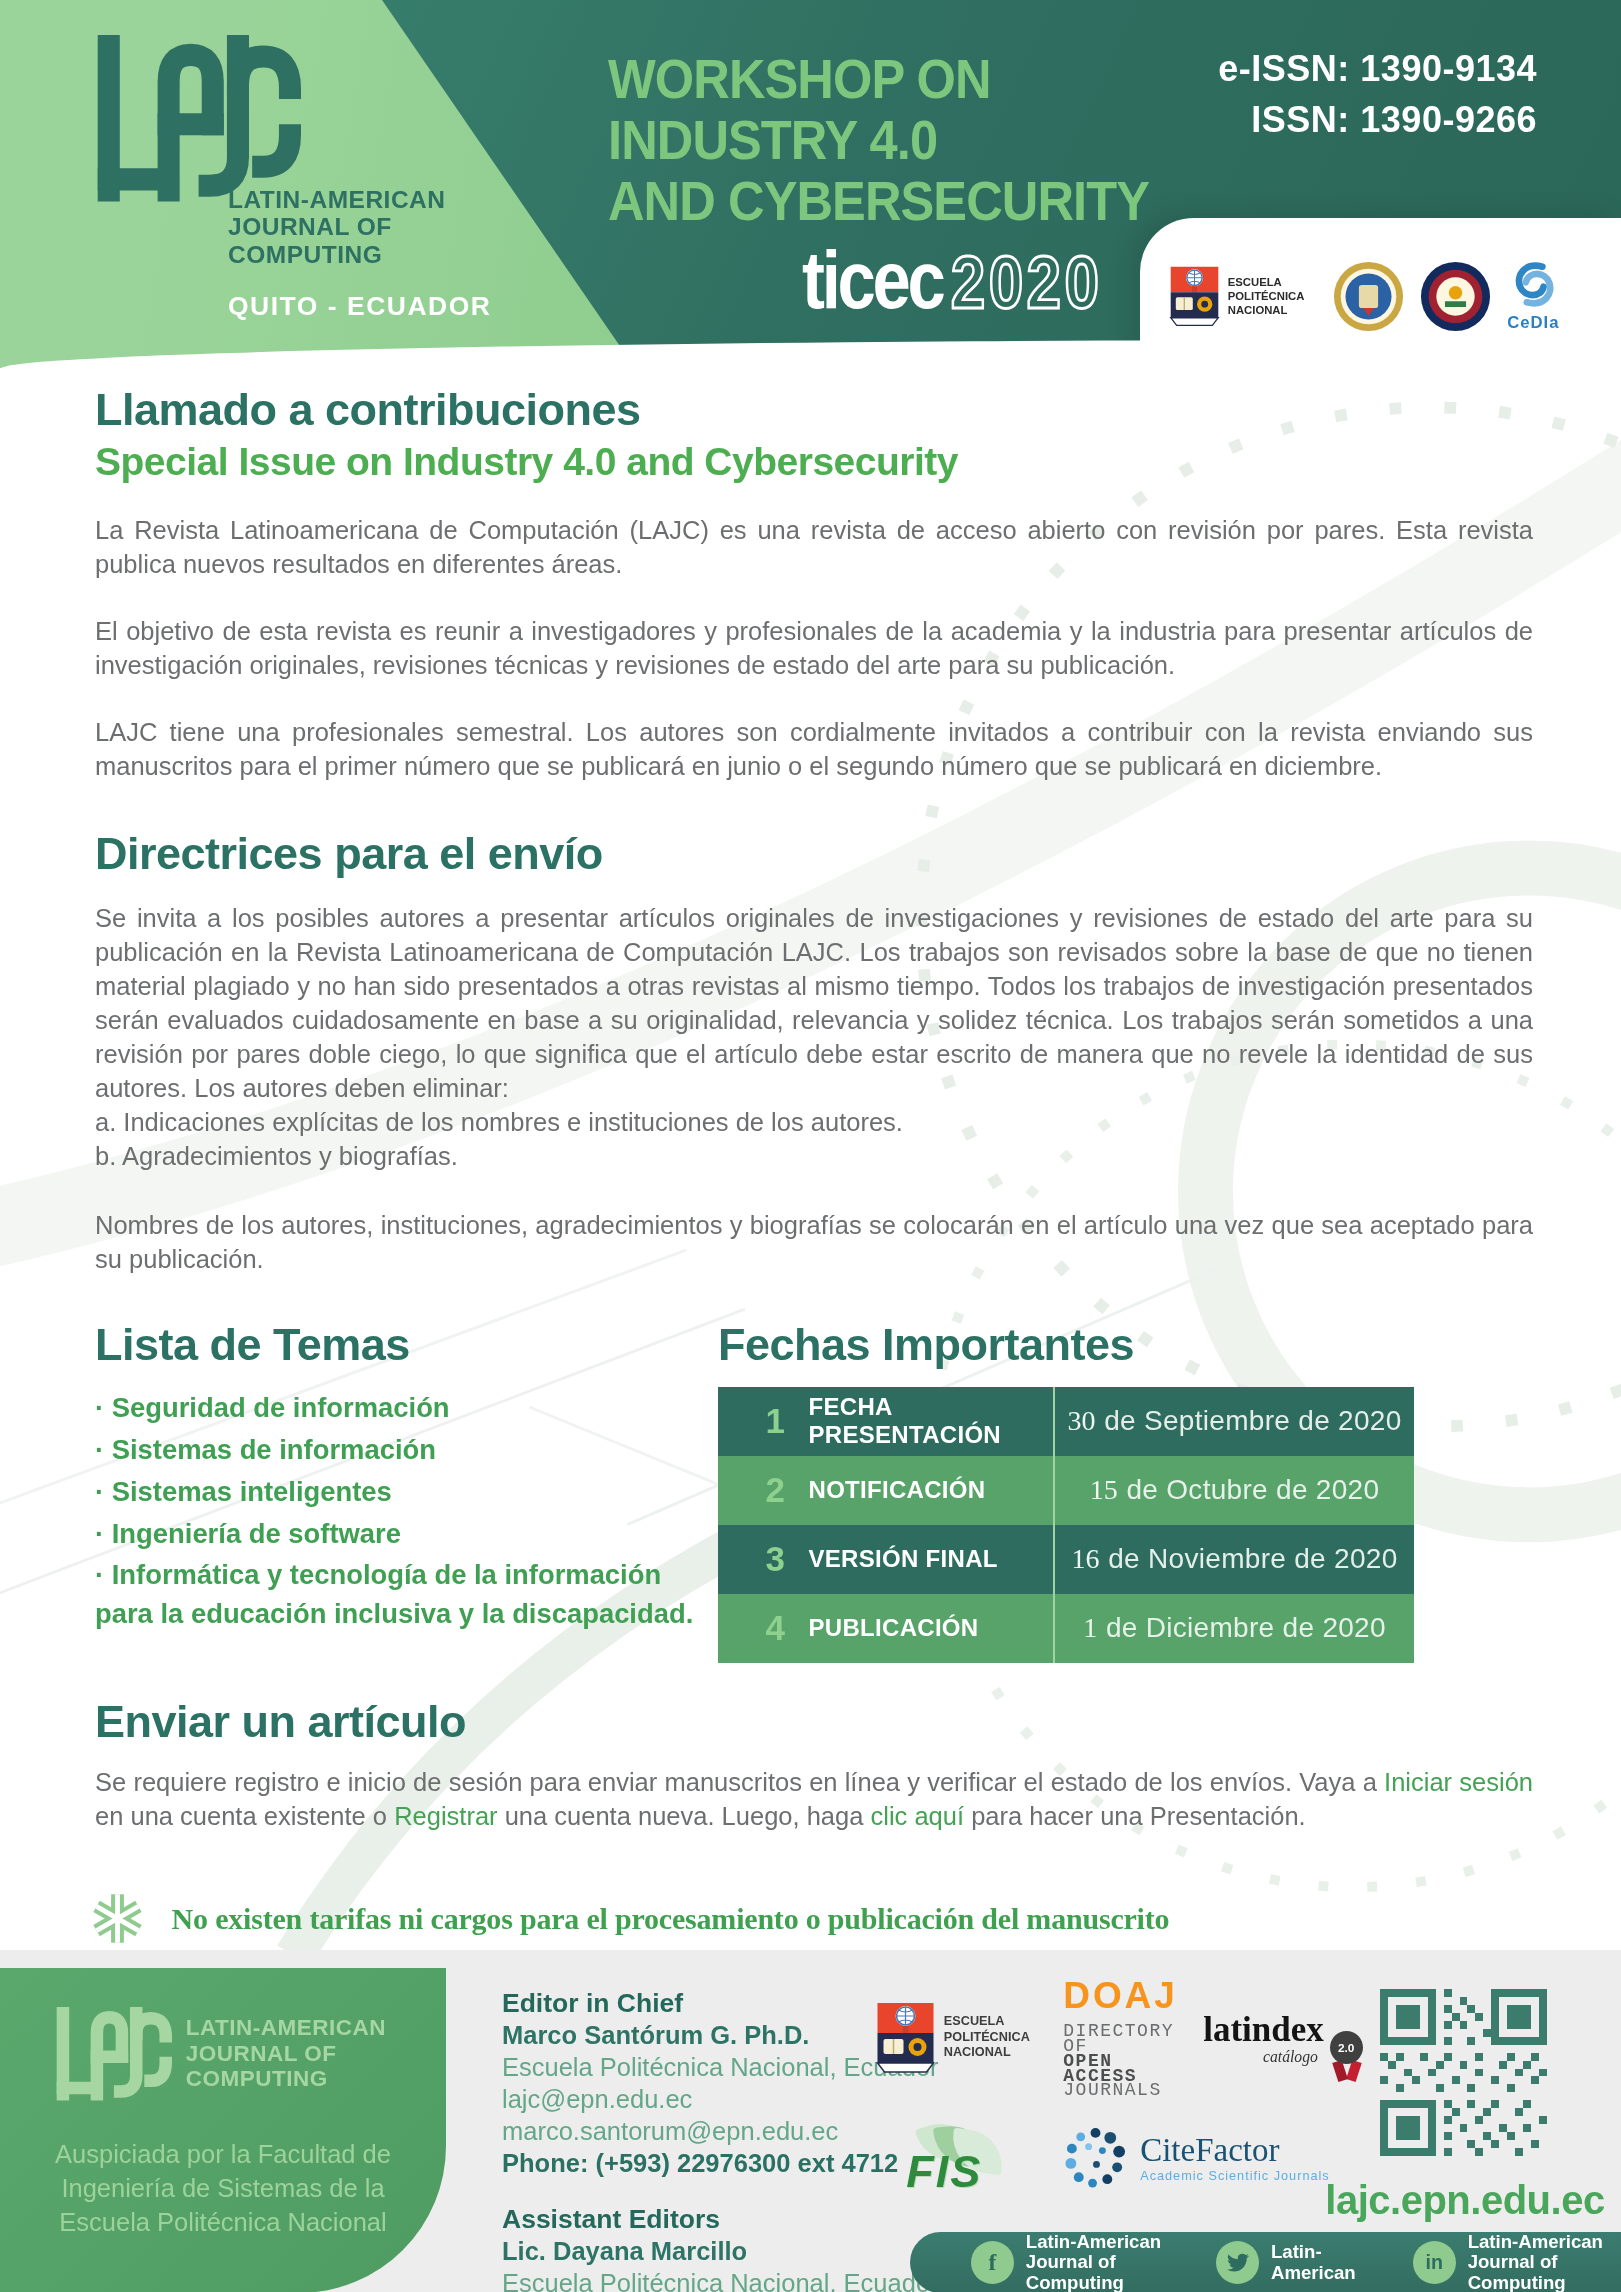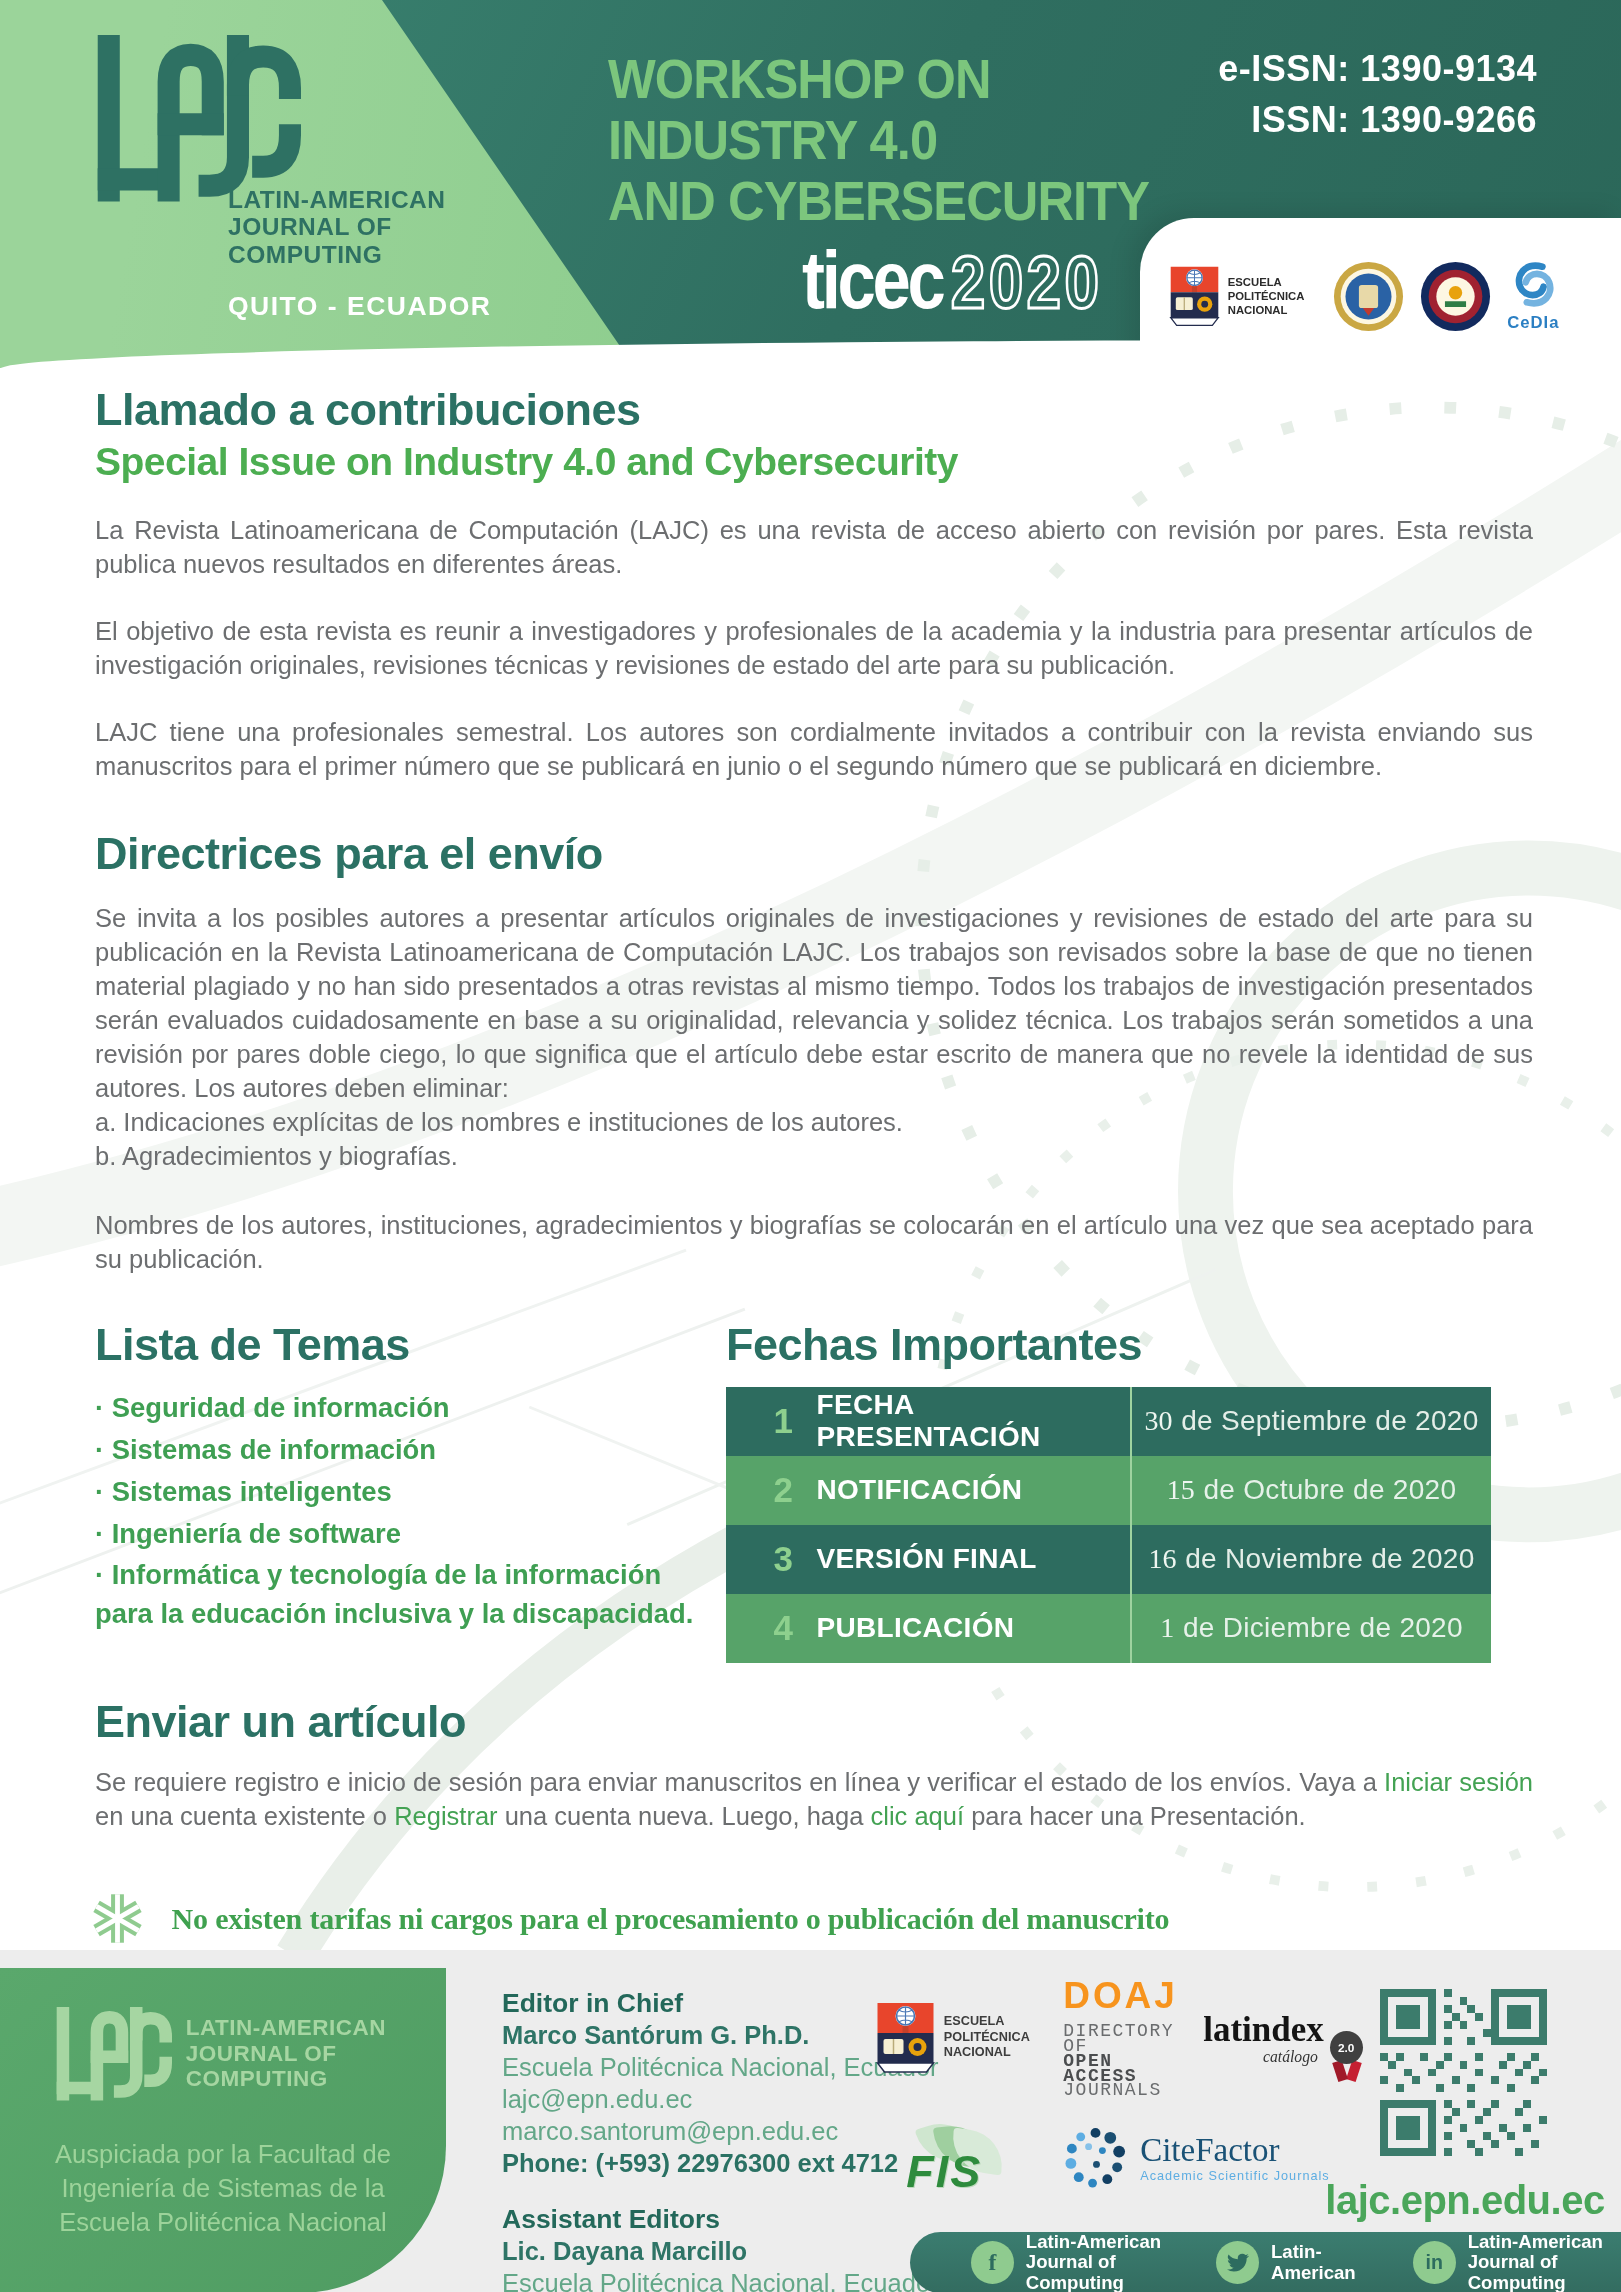--- a/index.html
+++ b/index.html
@@ -31,27 +31,27 @@
   .h-sec { font-size:45px; font-weight:800; color:#2b7164; letter-spacing:-0.5px; }
   .h-special { font-size:39px; font-weight:800; color:#4cae51; margin:3.9px 0 29px; letter-spacing:-0.5px; }
   .para { font-size:25.5px; line-height:34px; color:#6c6e70; text-align:justify; margin-bottom:33px; }
   .tight { margin-bottom:0; }
   .mt { margin-top:45px; }
   .cols { display:flex; margin-top:43px; }
   .topics { width:623px; }
   .topics ul { list-style:none; margin-top:15.7px; }
   .topics li { font-size:27.4px; font-weight:700; color:#3f9f53; line-height:42px; }
   .topics li::before { content:"· "; }
-  .dates { width:765px;margin-left:8px; }
+  .dates { width:696px; }
   .dtable { margin-top:15.7px; }
   .drow { display:flex; align-items:center; height:69px; }
   .r-dark { background:#2d6c5f; }
   .r-green { background:#57a369; }
   .dnum { width:67px; text-align:right; font-size:35px; font-weight:800; color:#8ed08e; }
-  .dlabel { flex:1; padding-left:23.5px; color:#fff; font-weight:700; font-size:28px; letter-spacing:0.3px; }
+  .dlabel { flex:1; padding-left:23.5px; color:#fff; font-weight:700; font-size:24px; letter-spacing:0.3px; }
   .ddate { width:361px; align-self:stretch; display:flex; align-items:center; justify-content:center; border-left:2px solid #9fd3a0; color:#eef6f0; font-size:28px; }
   .day { font-family:"Liberation Serif", serif; margin-right:8.8px; }
   .rest { font-weight:400; letter-spacing:0.3px; opacity:.95; }
   .link { color:#43a253; cursor:pointer; }
   .fee { display:flex; align-items:center; gap:25.5px; margin:57px 0 0 -5.9px; }
   .fee-text { font-size:30px; font-weight:800; color:#3fa14f; letter-spacing:-0.2px;font-family:Liberation Serif, serif; }
 
   
   .ftr { position:absolute; left:0; right:0; bottom:0; height:343px; background:#ededed; z-index:3; }
   .f-green { position:absolute; left:0; top:17.6px; bottom:0; width:446px; background:linear-gradient(135deg,#5aa86c,#4f9c62); border-radius:0 0 147px 0; }

